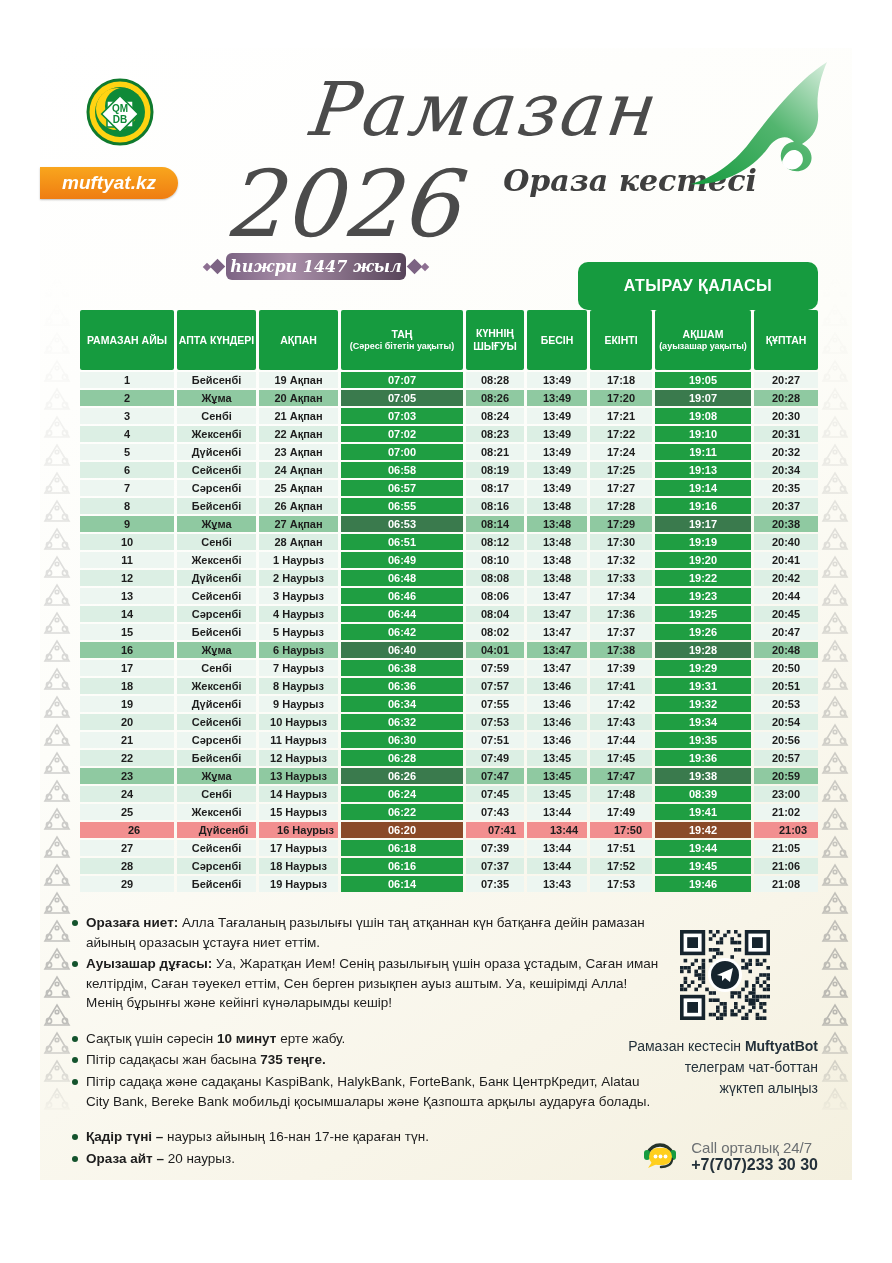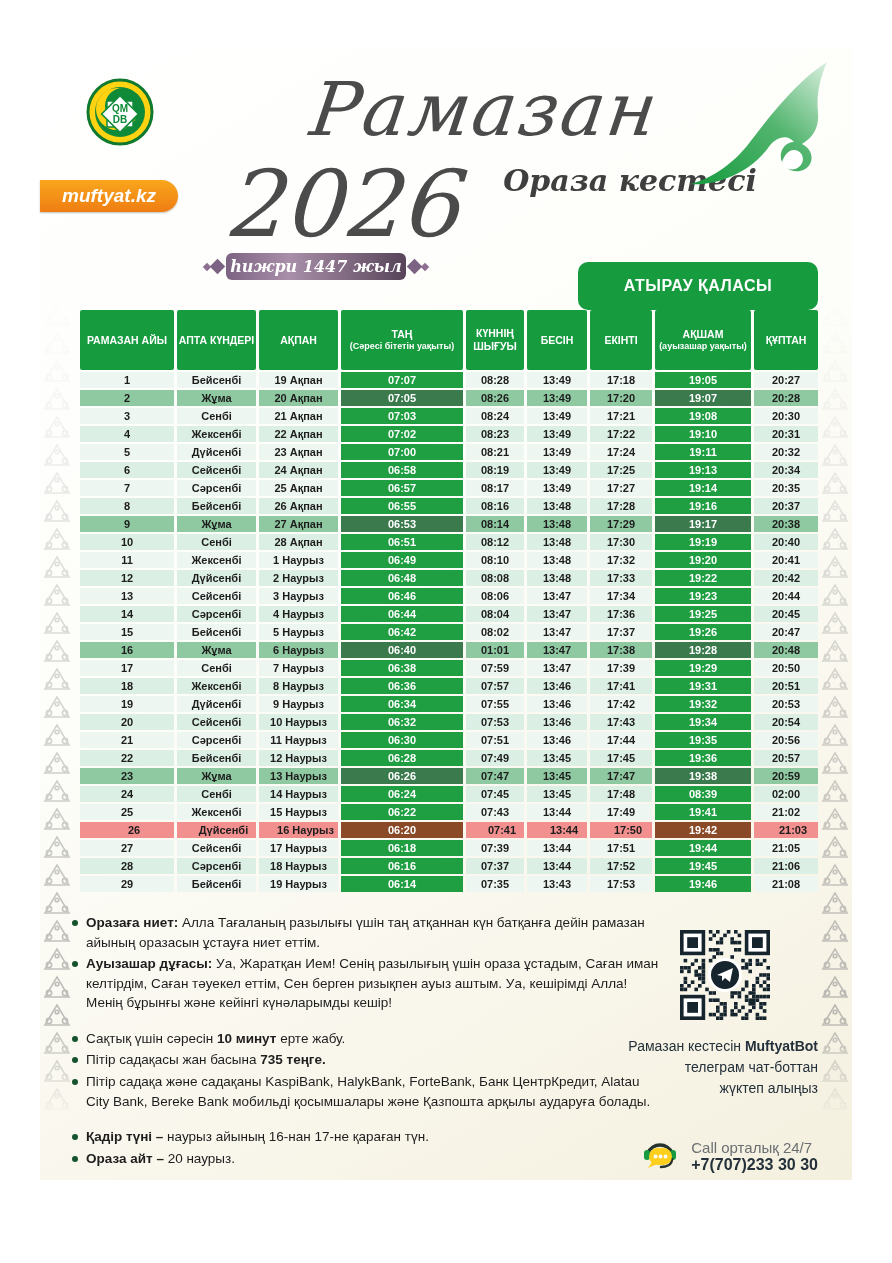--- a/index.html
+++ b/index.html
@@ -10,21 +10,21 @@
   .orn{position:absolute;top:225px;height:845px;width:30px;
        -webkit-mask-image:linear-gradient(to bottom,transparent,black 30%,black 88%,transparent);
        mask-image:linear-gradient(to bottom,transparent,black 30%,black 88%,transparent);}
   .orn.left{left:2px;} .orn.right{right:2px;transform:scaleX(-1);}
   
   .logo{position:absolute;left:46px;top:30px;}
   
   .muftyat{position:absolute;left:0px;top:119px;width:138px;height:32px;
     background:linear-gradient(180deg,#f9a61d,#ef7d12);border-radius:0 17px 17px 0;
     display:flex;align-items:center;justify-content:center;color:#fff;font-weight:bold;
-    font-style:italic;font-size:19px;box-shadow:0 1px 2px rgba(0,0,0,.25);margin-top:13px;}
+    font-style:italic;font-size:19px;box-shadow:0 1px 2px rgba(0,0,0,.25);}
   .title-script{position:absolute;left:215px;top:18px;width:460px;text-align:center;
     font-family:"DejaVu Serif",serif;font-style:italic;font-size:74px;color:#4b4b4b;
     letter-spacing:2px;transform:skewX(-8deg);}
   .title-year{position:absolute;left:180px;top:103px;width:260px;text-align:center;
     font-family:"DejaVu Serif",serif;font-style:italic;font-size:92px;color:#4b4b4b;transform:skewX(-6deg);}
   .title-sub{position:absolute;left:460px;top:115px;width:260px;text-align:center;
     font-family:"DejaVu Serif",serif;font-style:italic;font-weight:bold;font-size:30px;color:#3f3f3f;}
   .wave{position:absolute;left:648px;top:8px;}
   
   .hijri{position:absolute;left:186px;top:205px;width:180px;height:27px;
@@ -680,21 +680,21 @@
       <div class="cell t-norm">06:42</div>
       <div class="cell odd">08:02</div>
       <div class="cell odd">13:47</div>
       <div class="cell odd">17:37</div>
       <div class="cell t-norm">19:26</div>
       <div class="cell odd">20:47</div>
       <div class="cell fri">16</div>
       <div class="cell fri">Жұма</div>
       <div class="cell fri">6 Наурыз</div>
       <div class="cell t-fri">06:40</div>
-      <div class="cell fri">01:01</div>
+      <div class="cell fri">04:01</div>
       <div class="cell fri">13:47</div>
       <div class="cell fri">17:38</div>
       <div class="cell t-fri">19:28</div>
       <div class="cell fri">20:48</div>
       <div class="cell odd">17</div>
       <div class="cell odd">Сенбі</div>
       <div class="cell odd">7 Наурыз</div>
       <div class="cell t-norm">06:38</div>
       <div class="cell odd">07:59</div>
       <div class="cell odd">13:47</div>
@@ -756,21 +756,21 @@
       <div class="cell t-fri">19:38</div>
       <div class="cell fri">20:59</div>
       <div class="cell even">24</div>
       <div class="cell even">Сенбі</div>
       <div class="cell even">14 Наурыз</div>
       <div class="cell t-norm">06:24</div>
       <div class="cell even">07:45</div>
       <div class="cell even">13:45</div>
       <div class="cell even">17:48</div>
       <div class="cell t-norm">08:39</div>
-      <div class="cell even">02:00</div>
+      <div class="cell even">23:00</div>
       <div class="cell odd">25</div>
       <div class="cell odd">Жексенбі</div>
       <div class="cell odd">15 Наурыз</div>
       <div class="cell t-norm">06:22</div>
       <div class="cell odd">07:43</div>
       <div class="cell odd">13:44</div>
       <div class="cell odd">17:49</div>
       <div class="cell t-norm">19:41</div>
       <div class="cell odd">21:02</div>
       <div class="cell qadr">26</div>

